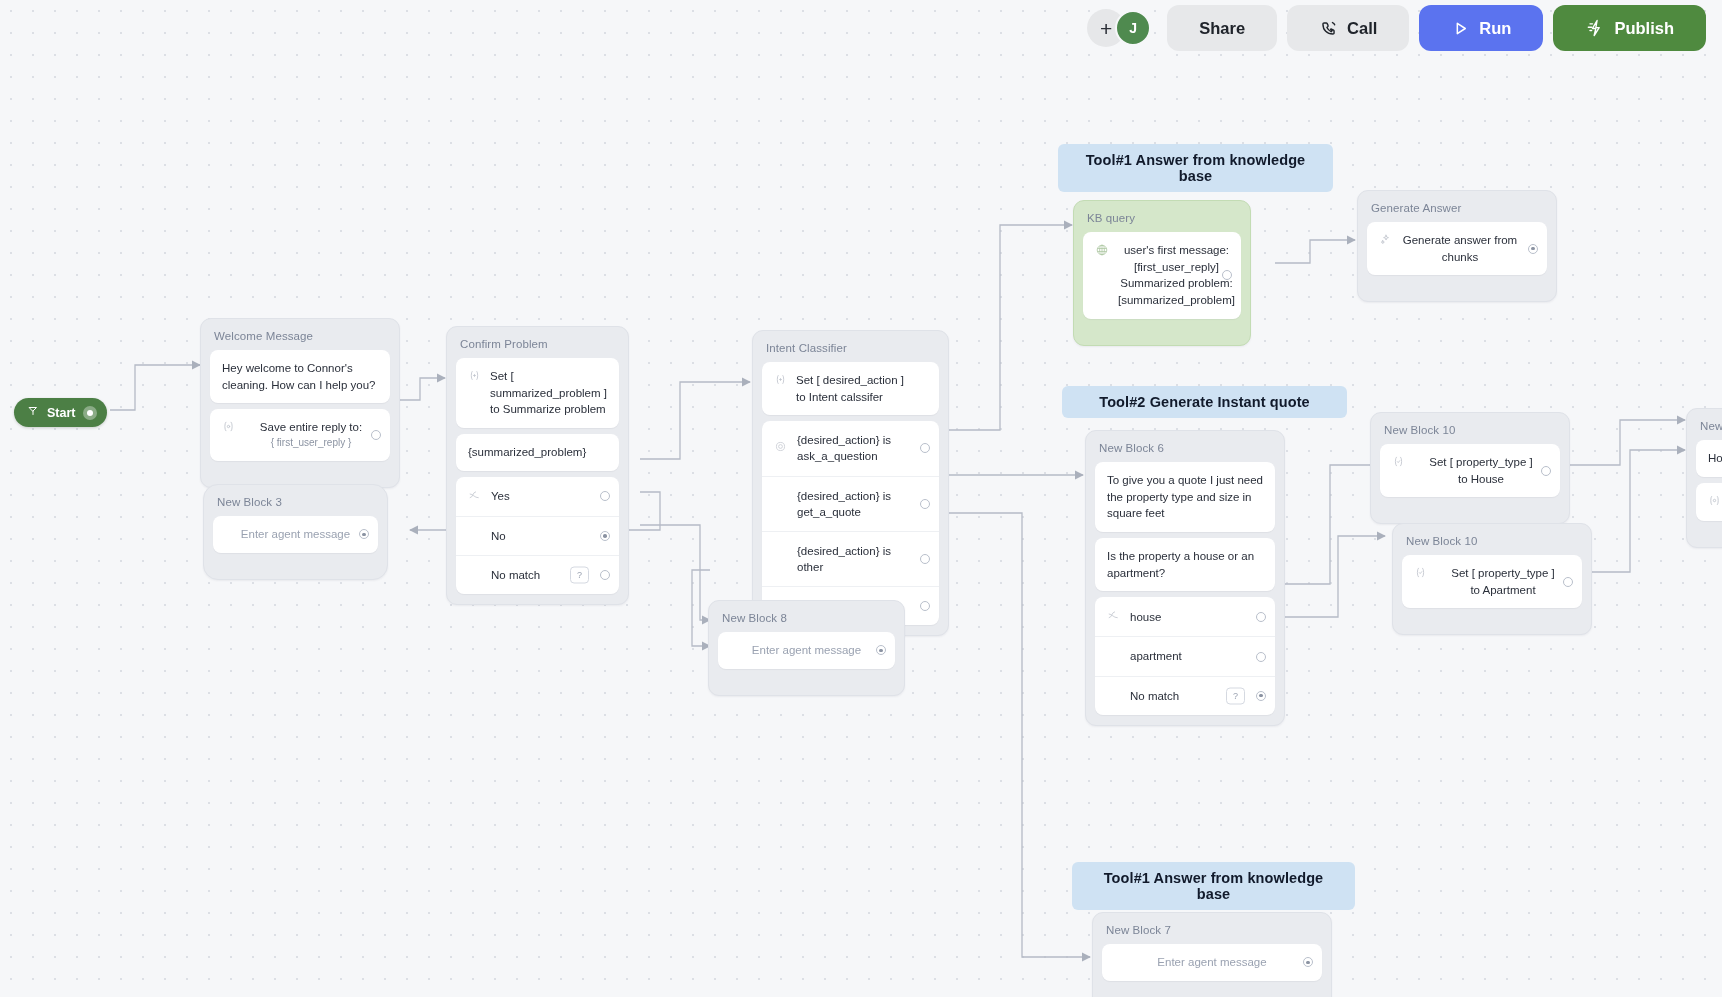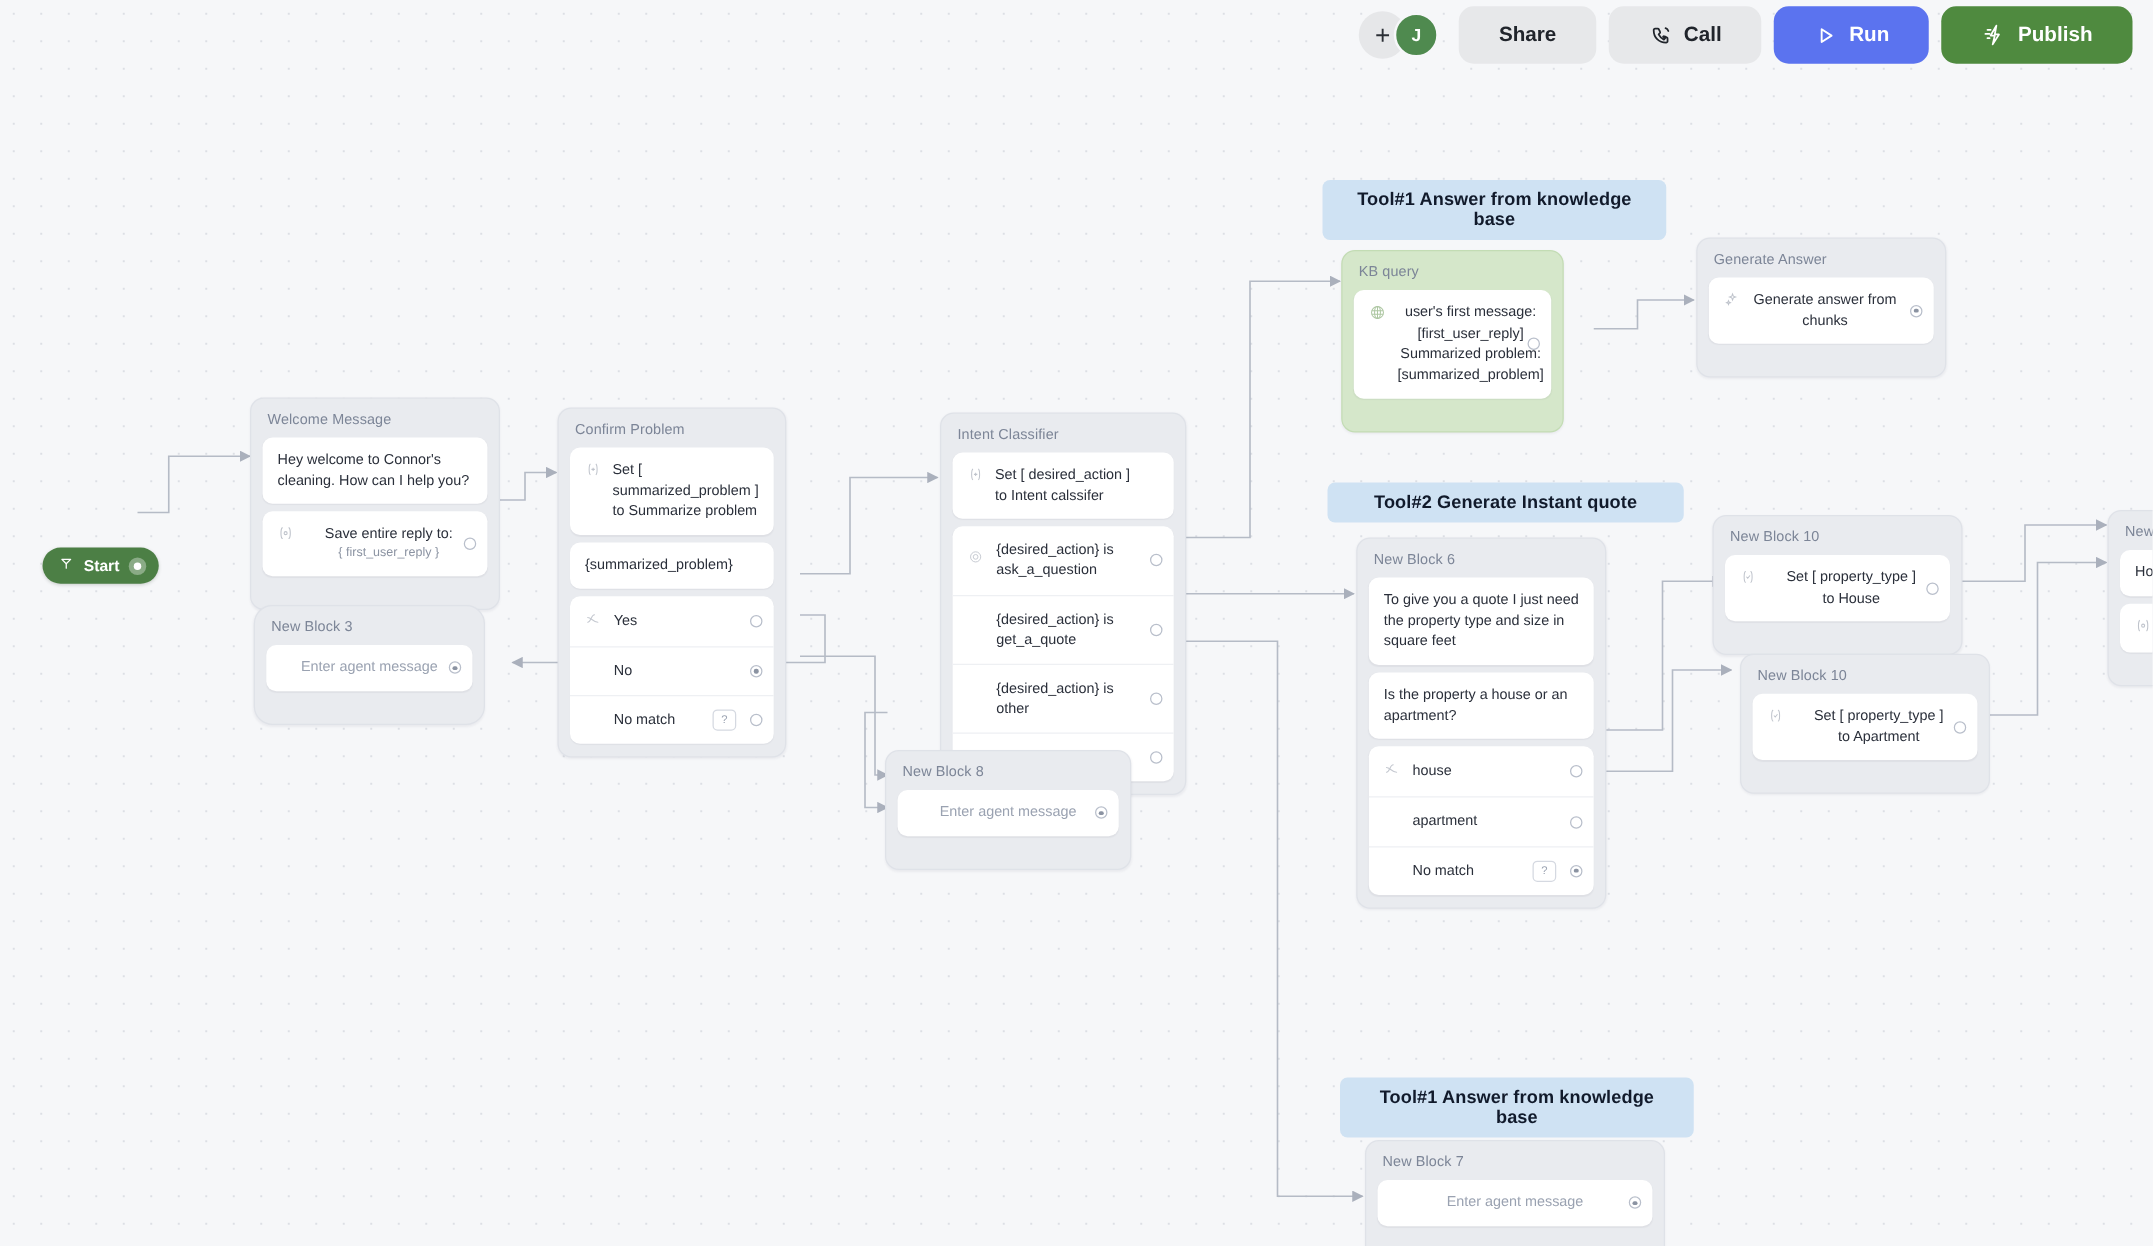--- a/index.html
+++ b/index.html
@@ -232,21 +232,21 @@
           <path d="M14.5 3 L9 12.5 H13 L11 21 L17 11.5 H13 Z"></path>
           <path d="M6 7h3"></path>
             <path d="M4 11h4"></path>
             <path d="M6 15h2"></path>
         </svg>
       </span>
       <span>Publish</span>
     </button>
   </div>
 
-  <div id="start-node" style="left:34px; top:398px;margin-top:40px;">
+  <div id="start-node" style="left:14px; top:398px;">
     <span>
       <svg width="12" height="12" viewBox="0 0 24 24" fill="none" stroke="#ffffff" stroke-width="2" stroke-linecap="round" stroke-linejoin="round">
         <path d="M5 5h14l-7 7z"></path>
           <path d="M12 12v7"></path>
       </svg>
     </span>
     <span>Start</span>
     <span class="sport"></span>
   </div>
 

